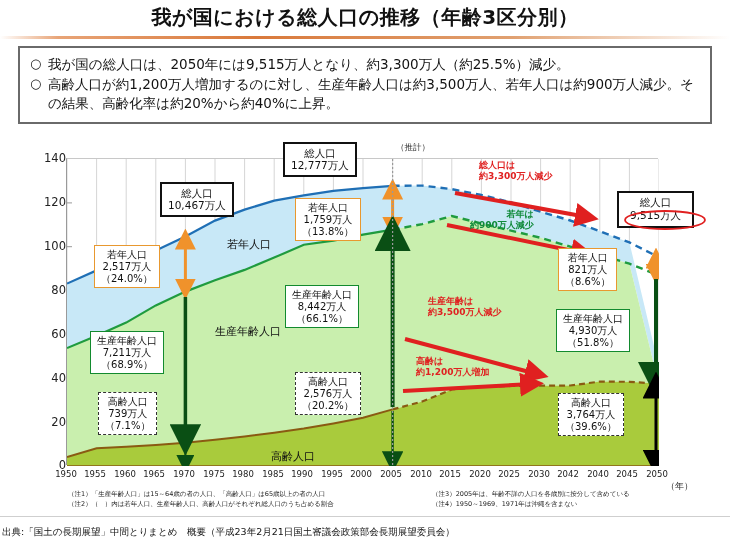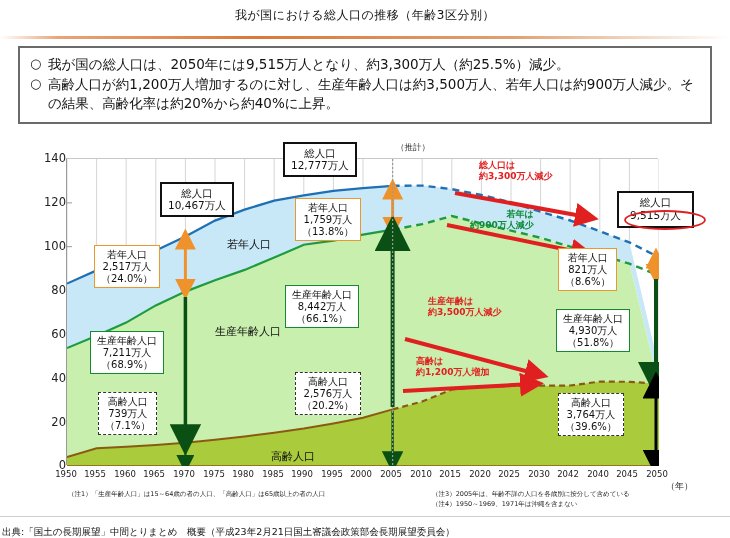--- a/index.html
+++ b/index.html
@@ -7,21 +7,21 @@
   body {
     width:730px; height:538px; position:relative;
     background:#ffffff;
     font-family:"DejaVu Sans","Liberation Sans",sans-serif;
     overflow:hidden;
   }
 
   
   .title-wrap { position:absolute; left:0; top:4px; width:730px; text-align:center; }
   .title {
-    font-size:12px; font-weight:normal; color:#111; letter-spacing:0.5px;
+    font-size:20px; font-weight:bold; color:#111; letter-spacing:0.5px;
     display:inline-block;
   }
   .title-rule {
     position:absolute; left:0; top:36px; width:730px; height:3px;
     background:linear-gradient(to right,#ffffff 0%,#e8a477 8%,#d9793b 35%,#e0a070 70%,#ffffff 100%);
   }
 
   
   .summary {
     position:absolute; left:18px; top:46px; width:694px; height:78px;
@@ -334,19 +334,20 @@
     <span class="l">約3,500万人減少</span>
   </div>
   <div class="redtxt" style="left:416px; top:228px;">
     <span class="l">高齢は</span><br>
     <span class="l">約1,200万人増加</span>
   </div>
 </div>
 
 <div class="notes">
   <div class="note" style="left:56px; top:2px;">（注1）「生産年齢人口」は15～64歳の者の人口、「高齢人口」は65歳以上の者の人口</div>
+  <div class="note" style="left:56px; top:12px;">（注2）（　）内は若年人口、生産年齢人口、高齢人口がそれぞれ総人口のうち占める割合</div>
   <div class="note" style="left:420px; top:2px;">（注3）2005年は、年齢不詳の人口を各歳別に按分して含めている</div>
   <div class="note" style="left:420px; top:12px;">（注4）1950～1969、1971年は沖縄を含まない</div>
 </div>
 
 <div class="srcline">
   <span class="src">出典:「国土の長期展望」中間とりまとめ　概要（平成23年2月21日国土審議会政策部会長期展望委員会）</span>
 </div>
 
 </body></html>

